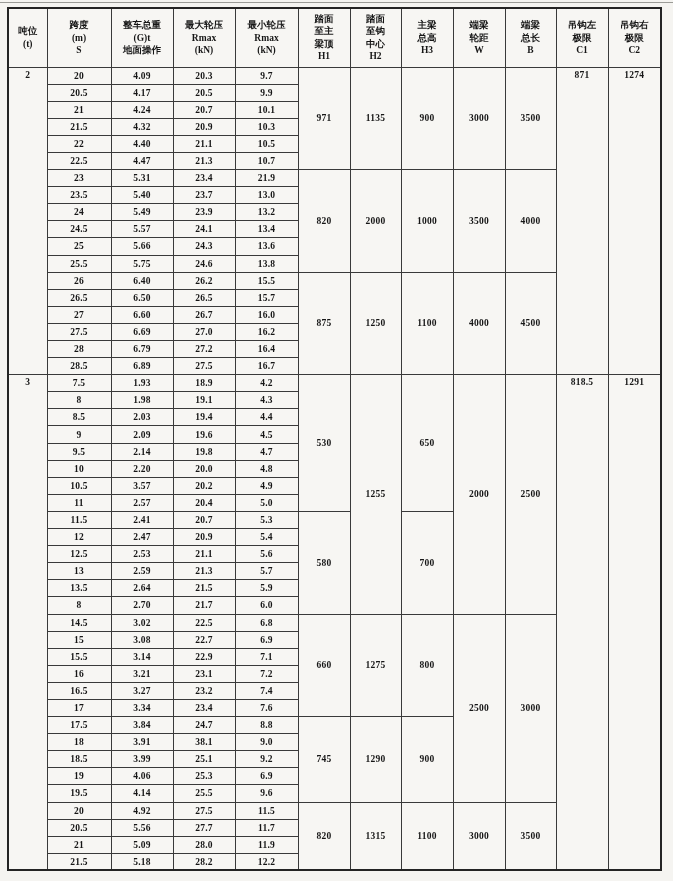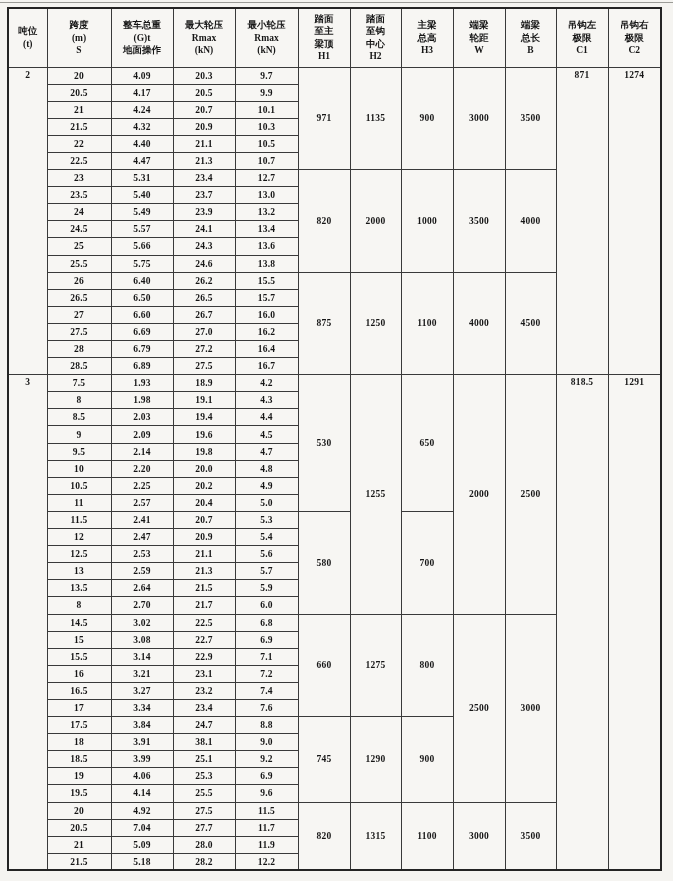--- a/index.html
+++ b/index.html
@@ -160,21 +160,21 @@
       <tr>
         <td>22.5</td>
         <td>4.47</td>
         <td>21.3</td>
         <td>10.7</td>
       </tr>
       <tr>
         <td>23</td>
         <td>5.31</td>
         <td>23.4</td>
-        <td>12.7</td>
+        <td>21.9</td>
         <td rowspan="6">820</td>
         <td rowspan="6">2000</td>
         <td rowspan="6">1000</td>
         <td rowspan="6">3500</td>
         <td rowspan="6">4000</td>
       </tr>
       <tr>
         <td>23.5</td>
         <td>5.40</td>
         <td>23.7</td>
@@ -284,21 +284,21 @@
         <td>4.7</td>
       </tr>
       <tr>
         <td>10</td>
         <td>2.20</td>
         <td>20.0</td>
         <td>4.8</td>
       </tr>
       <tr>
         <td>10.5</td>
-        <td>2.25</td>
+        <td>3.57</td>
         <td>20.2</td>
         <td>4.9</td>
       </tr>
       <tr>
         <td>11</td>
         <td>2.57</td>
         <td>20.4</td>
         <td>5.0</td>
       </tr>
       <tr>
@@ -419,21 +419,21 @@
         <td>27.5</td>
         <td>11.5</td>
         <td rowspan="4">820</td>
         <td rowspan="4">1315</td>
         <td rowspan="4">1100</td>
         <td rowspan="4">3000</td>
         <td rowspan="4">3500</td>
       </tr>
       <tr>
         <td>20.5</td>
-        <td>7.04</td>
+        <td>5.56</td>
         <td>27.7</td>
         <td>11.7</td>
       </tr>
       <tr>
         <td>21</td>
         <td>5.09</td>
         <td>28.0</td>
         <td>11.9</td>
       </tr>
       <tr>

